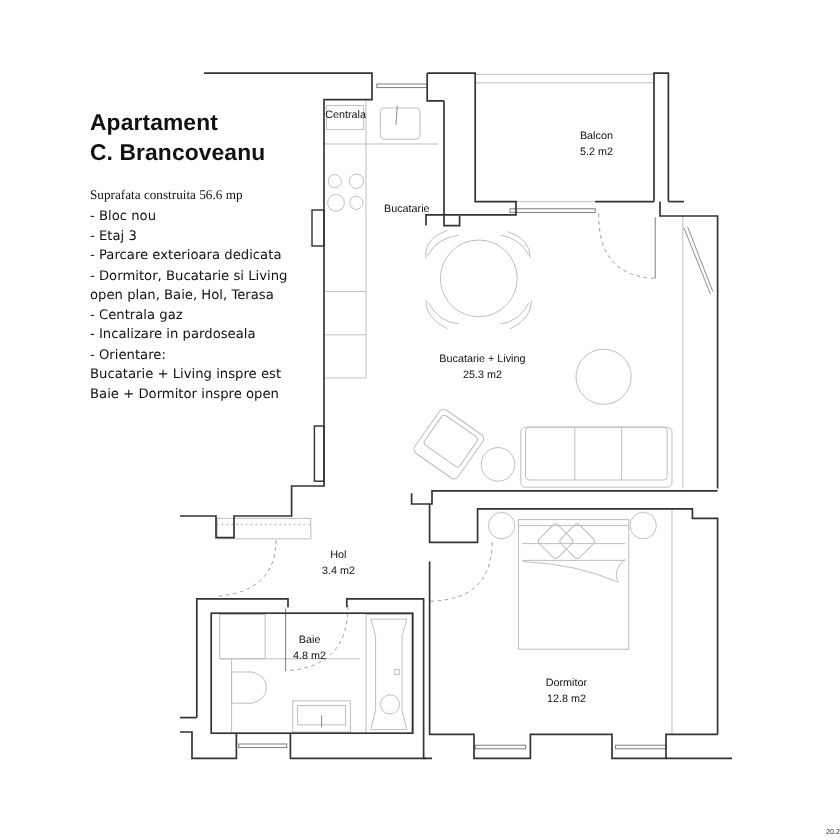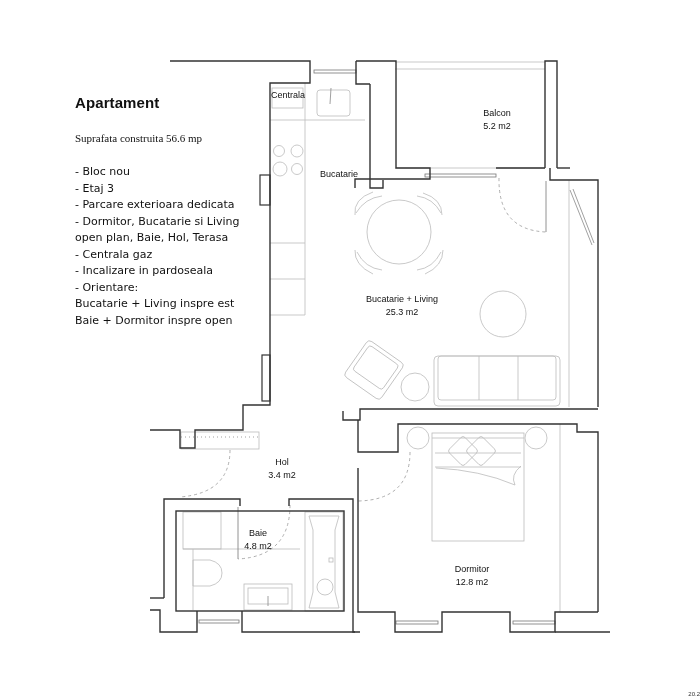--- a/index.html
+++ b/index.html
@@ -1,31 +1,32 @@
 <!DOCTYPE html>
 <html><head>
 <meta charset="utf-8">
 <style>
   html, body { margin:0; padding:0; background:#ffffff; }
   body { width:700px; height:700px; position:relative; overflow:hidden; font-family:"DejaVu Sans", sans-serif; }
   .info { position:absolute; left:75px; top:90px; width:200px; color:#111; }
-  .title { font-family:"Liberation Sans", sans-serif; font-weight:bold; font-size:15px; line-height:25px; margin:0; letter-spacing:0.1px; }
+  .title { font-family:"Liberation Sans", sans-serif; font-weight:bold; font-size:19px; line-height:25px; margin:0; letter-spacing:0.1px; }
   .area-lines { margin-top:15px; font-size:11px; line-height:17px;font-family:Liberation Serif, serif; }
-  .features { margin-top:17px; font-size:11px; line-height:16.5px; }
+  .features { margin-top:0; font-size:11px; line-height:16.5px; }
   .features div { white-space:nowrap; }
   svg.plan { position:absolute; left:0; top:0; }
   .lbl { font-family:"Liberation Sans", sans-serif; font-size:9px; fill:#111; }
   .pagenum { position:absolute; right:0; bottom:3px; font-size:6px; color:#333; font-family:"Liberation Sans", sans-serif; }
 </style>
 </head>
 <body>
 
 <div class="info">
   <h1 class="title">
     <div>Apartament</div>
+    <div>C. Brancoveanu</div>
   </h1>
   <div class="area-lines">
     <div>Suprafata construita 56.6 mp</div>
   </div>
   <div class="features">
     <div>- Bloc nou</div>
     <div>- Etaj 3</div>
     <div>- Parcare exterioara dedicata</div>
     <div>- Dormitor, Bucatarie si Living</div>
     <div>open plan, Baie, Hol, Terasa</div>

